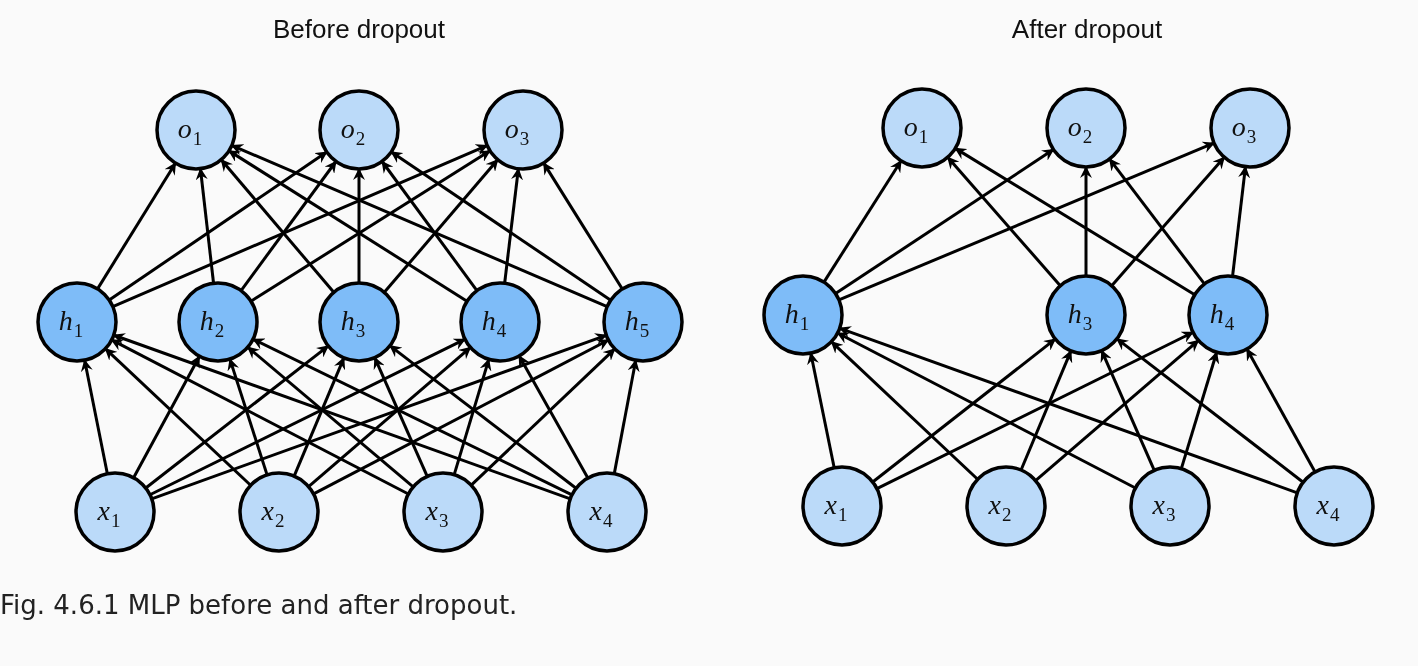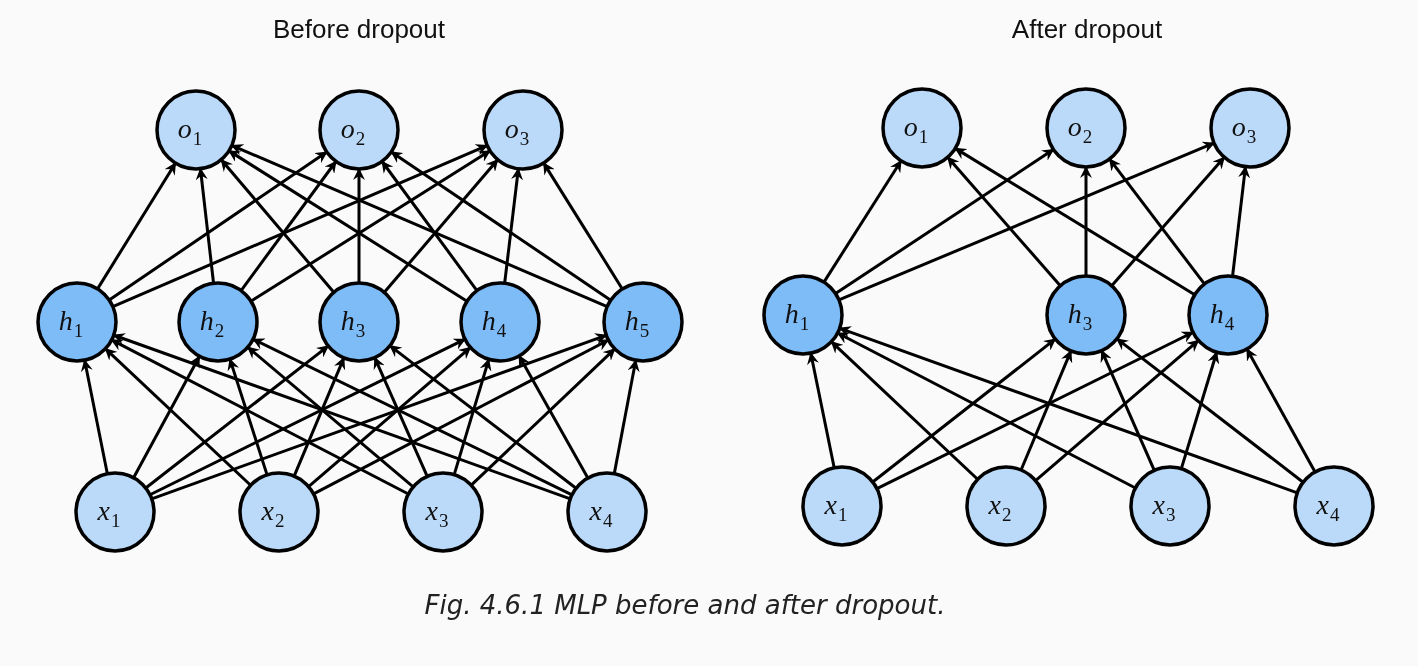--- a/index.html
+++ b/index.html
@@ -1,19 +1,19 @@
 <!DOCTYPE html>
 <html><head>
 <meta charset="utf-8">
 <style>
   html,body{margin:0;padding:0;background:#fafafa;}
   body{width:1418px;height:666px;position:relative;overflow:hidden;font-family:"Liberation Sans",sans-serif;}
   svg{position:absolute;left:0;top:0;}
   .title{font-family:"Liberation Sans",sans-serif;font-size:26px;fill:#111;}
-  .caption{position:absolute;left:0;width:1370px;top:590px;text-align:center;font-family:"DejaVu Sans",sans-serif;font-size:26px;color:#222;font-style:italic;}
+  .caption{position:absolute;left:0;width:1370px;top:590px;text-align:left;font-family:"DejaVu Sans",sans-serif;font-size:26px;color:#222;}
   .lbl{font-family:"Liberation Serif",serif;font-style:italic;font-size:28px;fill:#111;}
   .sub{font-family:"Liberation Serif",serif;font-style:normal;font-size:19px;}
 </style>
 </head>
 <body>
 
 <svg id="diagram" width="1418" height="666" viewBox="0 0 1418 666">
   <defs>
     <marker id="arrow" markerWidth="12" markerHeight="12" refX="10" refY="6" orient="auto" markerUnits="userSpaceOnUse">
       <path d="M0,0 L12,6 L0,12 L4,6 Z" fill="#000"></path>

